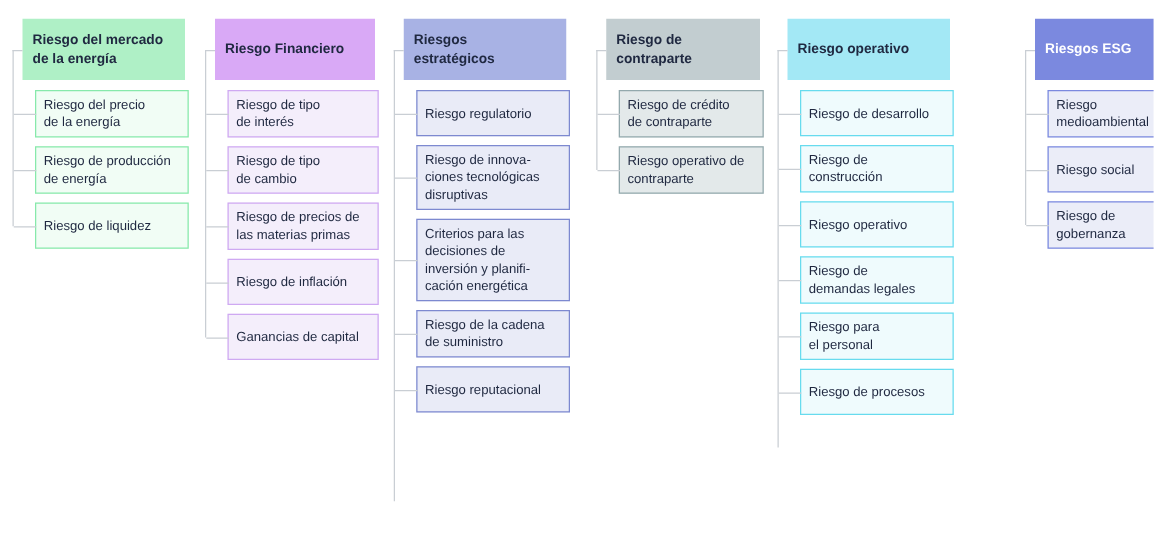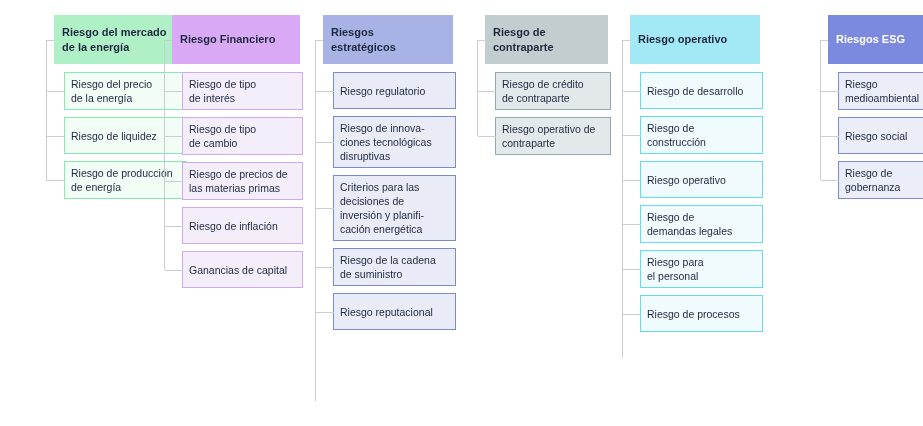--- a/index.html
+++ b/index.html
@@ -9,21 +9,21 @@
     height: 426px;
     background: #ffffff;
     overflow: hidden;
     font-family: "Liberation Sans", sans-serif;
     color: var(--text, #1f2840);
   }
   .column {
     position: absolute;
     top: 15px;
   }
-  .column:nth-of-type(1) { left: 18px;  width: 130px; margin-left: 36px; }
+  .column:nth-of-type(1) { left: 18px;  width: 130px; }
   .column:nth-of-type(2) { left: 172px; width: 128px; }
   .column:nth-of-type(3) { left: 323px; width: 130px; }
   .column:nth-of-type(4) { left: 485px; width: 123px; }
   .column:nth-of-type(5) { left: 630px; width: 130px; }
   .column:nth-of-type(6) { left: 781px; width: 127px; margin-left: 47px; }
 
   .rail {
     position: absolute;
     left: -8px;
     width: 1px;
@@ -84,23 +84,23 @@
 
 <div class="canvas" style="--line: #c9ced4; --text: #1f2840;">
 
   <div class="column" style="--hbg: #aff0c6; --htx: #1f2840; --ibg: #f1fdf5; --ibd: #87e9ab;">
     <div class="rail" style="top: 24.5px; height: 141px;"></div>
     <div class="col-header">Riesgo del mercado
 de la energía</div>
     <div class="items">
       <div class="item">Riesgo del precio
 de la energía</div>
-      <div class="item">Riesgo de liquidez</div>
       <div class="item">Riesgo de producción
 de energía</div>
+      <div class="item">Riesgo de liquidez</div>
     </div>
   </div>
 
   <div class="column" style="--hbg: #d9a9f6; --htx: #1f2840; --ibg: #f4eefb; --ibd: #cfa9f2;">
     <div class="rail" style="top: 24.5px; height: 230px;"></div>
     <div class="col-header">Riesgo Financiero</div>
     <div class="items">
       <div class="item">Riesgo de tipo
 de interés</div>
       <div class="item">Riesgo de tipo

